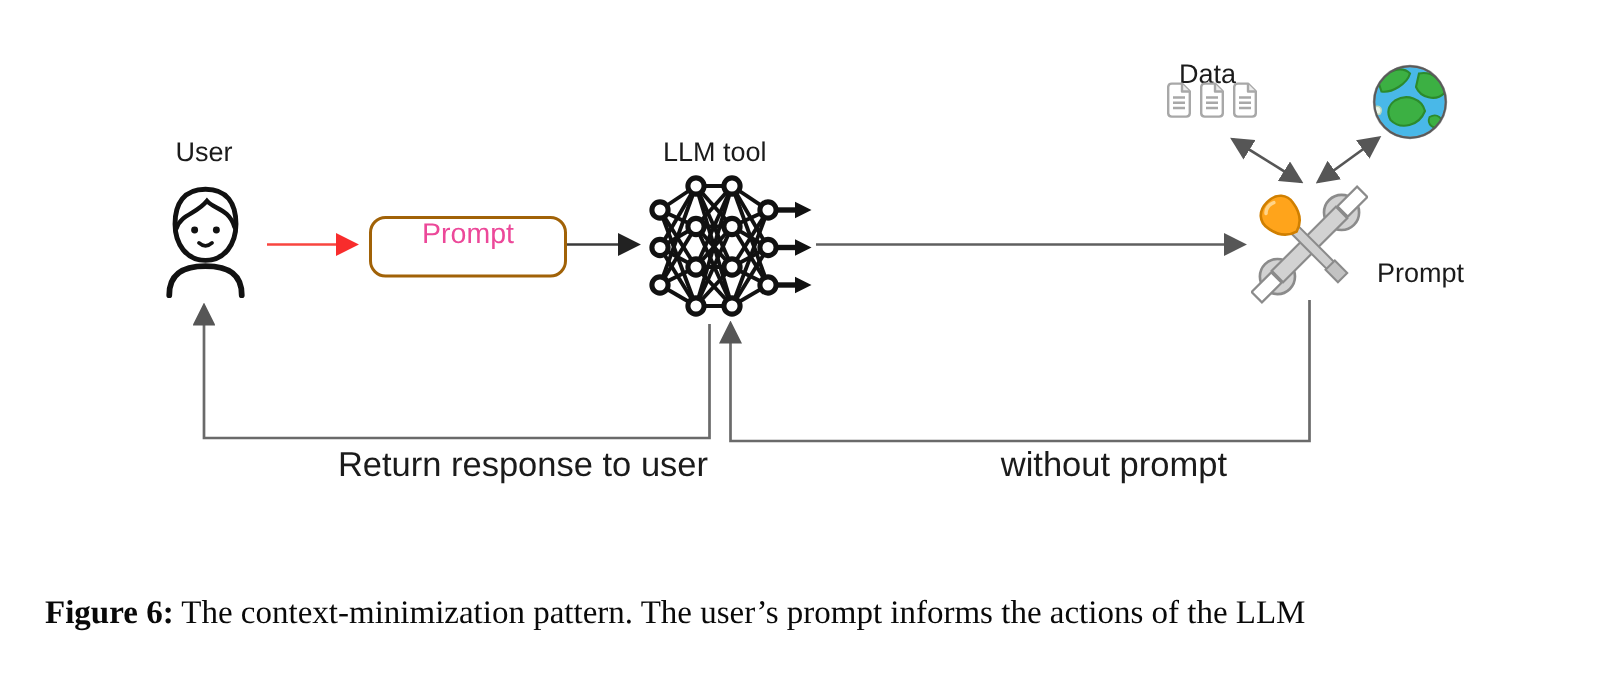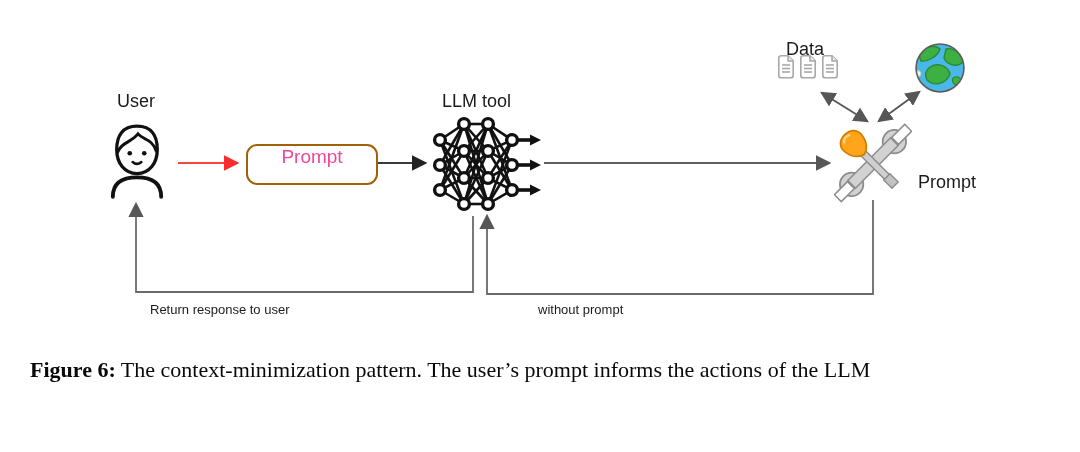--- a/index.html
+++ b/index.html
@@ -1,26 +1,26 @@
 <!DOCTYPE html>
 <html><head>
 <meta charset="utf-8">
 <style>
   html,body{margin:0;padding:0;background:#ffffff;}
   #page{position:relative;width:1080px;height:452px;background:#ffffff;overflow:hidden;
         font-family:"Liberation Sans",sans-serif;color:#1a1a1a;}
   .abs{position:absolute;}
   .node-label{font-size:18px;color:#1b1b1b;white-space:nowrap;margin-top:20px;}
-  .flow-label{font-size:13px;color:#1b1b1b;text-align:left;line-height:21px;white-space:nowrap;}
+  .flow-label{font-size:23px;color:#1b1b1b;text-align:right;line-height:21px;white-space:nowrap;}
   #prompt-box{left:246px;top:144px;width:128px;height:37px;border:2px solid #a16207;border-radius:11px;
         background:#ffffff;display:flex;align-items:flex-start;justify-content:center;
         color:#ec4899;font-size:19px;}
   #caption{left:30px;top:356px;width:1024px;font-family:"Liberation Serif",serif;
         font-size:22px;line-height:28.5px;color:#090909;}
-  #caption .cap-line{display:block;}
+  #caption .cap-line{display:block;margin-top:38px;}
   #caption b{font-weight:bold;}
   svg{display:block;}
 </style>
 </head>
 <body>
 
 <div id="page">
 
   <svg class="abs" style="left:0;top:0" width="1080" height="452">
     <defs>

